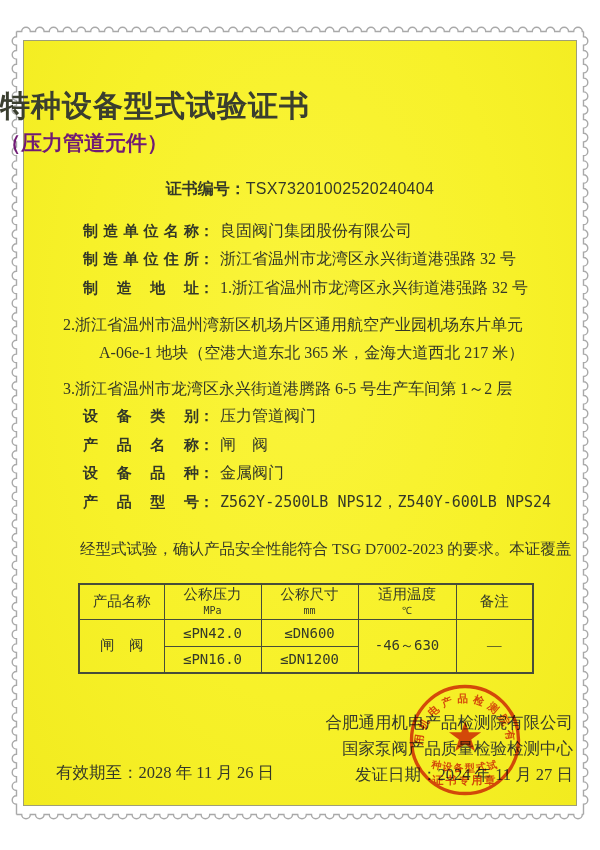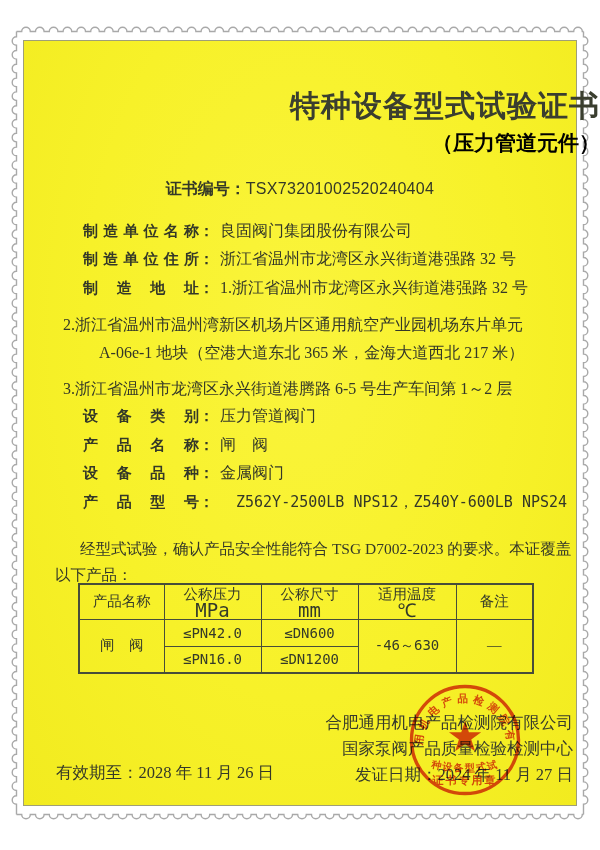--- a/index.html
+++ b/index.html
@@ -12,46 +12,46 @@
   #scallop{position:absolute;left:0;top:0;width:600px;height:850px;z-index:1;}
   #scallop path{fill:none;stroke:#a9a9a9;stroke-width:1.4;}
   
   .sheet{
     position:absolute;left:23px;top:40px;width:552px;height:764px;
     background:radial-gradient(ellipse at 50% 38%, #faf43c 0%, #f7f129 55%, #f2eb1f 100%);
     border:1px solid #9f9f77;z-index:2;
   }
   .abs{position:absolute;white-space:nowrap;}
   
-  .title{left:0;right:0;top:86px;text-align:right;font-size:30px;font-weight:700;
+  .title{left:0;right:0;top:86px;text-align:left;font-size:30px;font-weight:700;
          letter-spacing:1px;color:#3a3e2f;font-family:"Liberation Sans","DejaVu Sans",sans-serif;}
-  .subtitle{left:0;right:0;top:129px;text-align:right;font-size:21px;font-weight:700;
-            color:#000000;font-family:"Liberation Sans","DejaVu Sans",sans-serif;}
+  .subtitle{left:0;right:0;top:129px;text-align:left;font-size:21px;font-weight:700;
+            color:#701a75;font-family:"Liberation Sans","DejaVu Sans",sans-serif;}
   .certno{left:0;right:0;top:179px;text-align:center;font-size:16px;}
   .certno .lbl{font-weight:700;}
   .certno .num{font-family:"Liberation Sans","DejaVu Sans",sans-serif;letter-spacing:.3px;}
   
   .fields{left:83px;top:217px;font-size:16px;line-height:27.4px;}
   .fline{white-space:nowrap;}
   .flabel{display:inline-block;width:116px;font-size:15px;font-weight:700;
           text-align:justify;text-align-last:justify;vertical-align:baseline;}
   .fcolon{font-weight:700;font-size:15px;margin-right:6px;}
   .shift-l{margin-left:-20px;margin-top:9px;}
   .shift-r{margin-left:16px;}
-  .mono{font-family:"DejaVu Sans Mono","Liberation Mono",monospace;font-size:15px;margin-left:16px;}
+  .mono{font-family:"DejaVu Sans Mono","Liberation Mono",monospace;font-size:15px;}
   
   .statement{left:55px;top:536px;font-size:15.5px;line-height:25.6px;}
   .statement .ind{text-indent:25px;}
   
   table.products{position:absolute;left:78px;top:583px;width:454px;border-collapse:collapse;
         table-layout:fixed;font-size:14.5px;color:#343a2a;}
   table.products td{border:1px solid #474d3a;text-align:center;vertical-align:middle;padding:0;}
   table.products{border:2px solid #474d3a;}
   .th-main{font-size:14.5px;line-height:17px;}
-  .th-sub{font-size:19px;line-height:15px;font-family:"DejaVu Sans Mono","Liberation Mono",monospace;}
+  .th-sub{font-size:10px;line-height:15px;font-family:"DejaVu Sans Mono","Liberation Mono",monospace;}
   .rowh{height:27px;}
   .headh{height:35px;}
   .cell-mono{font-family:"DejaVu Sans Mono","Liberation Mono",monospace;font-size:14px;}
   
   .issuer{right:27px;top:710px;text-align:right;font-size:16.5px;line-height:26px;color:#363a2c;}
   .valid{left:56px;top:762px;font-size:16.5px;}
   .valid .lbl,.issue .lbl{font-weight:400;}
   
   .stamp{position:absolute;left:400px;top:675px;width:130px;height:130px;z-index:5;
          mix-blend-mode:multiply;opacity:.9;}
@@ -103,21 +103,20 @@
   <div class="fline">
     <span class="flabel">设备品种</span><span class="fcolon">：</span><span>金属阀门</span>
   </div>
   <div class="fline">
     <span class="flabel">产品型号</span><span class="fcolon">：</span><span class="mono">Z562Y-2500LB NPS12，Z540Y-600LB NPS24</span>
   </div>
 </div>
 
 <div class="abs statement" style="z-index:3">
   <div class="ind">经型式试验，确认产品安全性能符合 TSG D7002-2023 的要求。本证覆盖</div>
-  <div>以下产品：</div>
 </div>
 
 <table class="products" style="z-index:3">
   <colgroup>
       <col style="width:85px">
       <col style="width:97px">
       <col style="width:97px">
       <col style="width:98px">
       <col style="width:77px">
     </colgroup>

